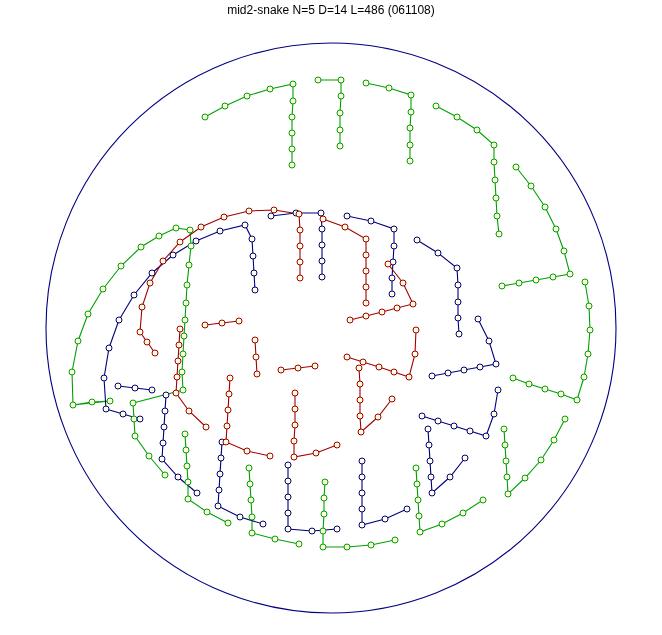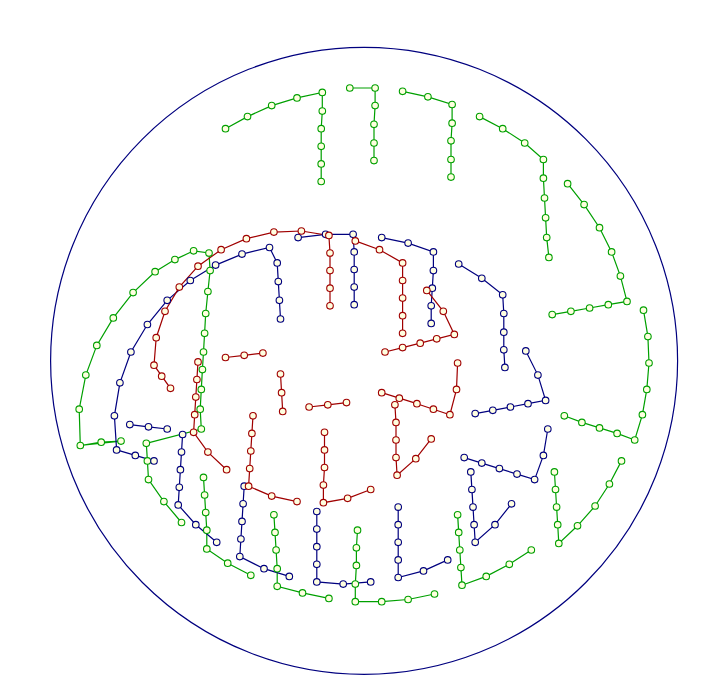--- a/index.html
+++ b/index.html
@@ -43,20 +43,21 @@
   .node {
     fill: #ffffe0;
     stroke-width: 1;
   }
 </style>
 </head>
 <body>
 
 <div id="figure">
 
+  <div id="plot-title">mid2-snake N=5 D=14 L=486 (061108)</div>
 
   <div id="canvas-wrap">
     <svg width="662" height="615" viewBox="0 0 662 615">
 
       <circle cx="331" cy="308" r="285" fill="none" stroke="#00007f" stroke-width="1.1"></circle>
 
       <g fill="none" stroke="#00a000" stroke-width="1.1">
         <path d="M 73,385 L 72,352 L 78,321 L 88,294 L 103,269 L 121,246 L 141,227
                  L 159,216 L 176,208 L 190,210 L 191,226 L 189,245 L 187,265
                  L 186,283 L 185,300 L 184,316

